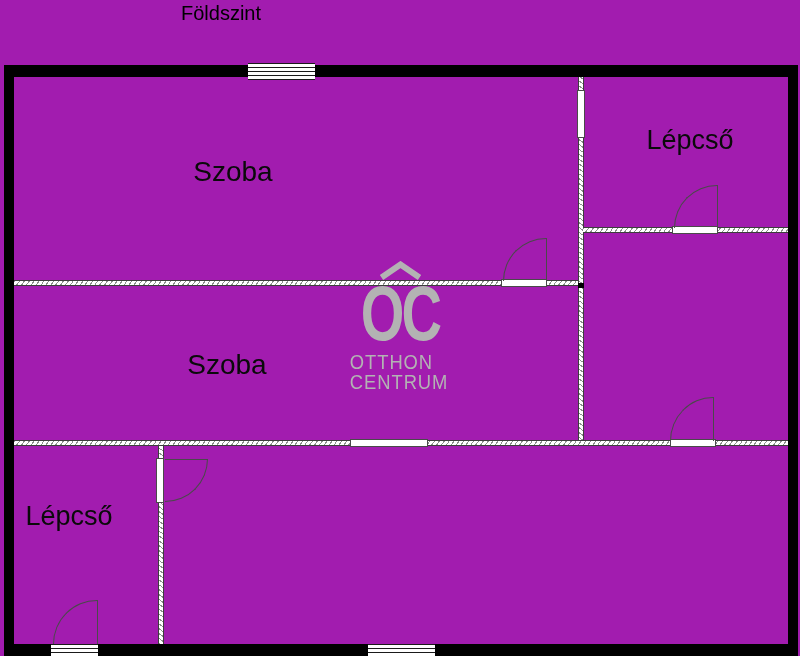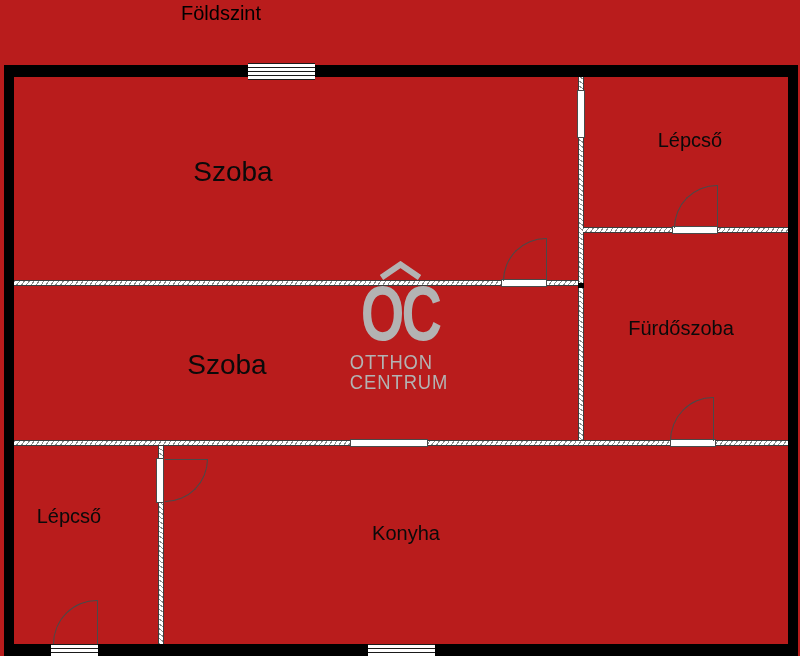--- a/index.html
+++ b/index.html
@@ -1,17 +1,17 @@
 <!DOCTYPE html>
 <html><head>
 <meta charset="utf-8">
 <style>
   html,body { margin:0; padding:0; background:#ffffff; }
   .plan {
-    position:relative; width:800px; height:656px; background:#b91c1c;
+    position:relative; width:800px; height:656px; background:#a21caf;
     font-family:"Liberation Sans", sans-serif; overflow:hidden;
   }
   .title {
     position:absolute; left:181px; top:2px; font-size:20px; color:#000;
     z-index:5; white-space:nowrap;
   }
 
   
   .logo { position:absolute; left:400px; top:261px; transform:translateX(-50%);
           text-align:left; color:#b3b3b3; z-index:1; }
@@ -79,21 +79,21 @@
   #arc-szoba     { left:503px; top:238px; width:43px; height:43px; }
   #arc-lepcso-up { left:674px; top:185px; width:43px; height:43px; }
   #arc-bath      { left:670px; top:397px; width:43px; height:44px; }
   #arc-konyha    { left:165px; top:459px; width:43px; height:43px; }
   #arc-exit      { left:53px;  top:600px; width:44px; height:44px; }
 
   
   .room-label { position:absolute; transform:translate(-50%,-50%); color:#0a0a0a;
     white-space:nowrap; z-index:6; }
   .room-label.big { font-size:28px; }
-  .room-label.small { font-size:20px; }
+  .room-label.small { font-size:27px; }
   #lbl-szoba1   { left:233px; top:172px; }
   #lbl-szoba2   { left:227px; top:365px; }
   #lbl-lepcso-u { left:690px; top:140px; }
   #lbl-furdo    { left:681px; top:328px; }
   #lbl-konyha   { left:406px; top:533px; }
   #lbl-lepcso-l { left:69px;  top:516px; }
 </style>
 </head>
 <body>
 
@@ -141,17 +141,15 @@
 
   <div class="arc tl" id="arc-szoba"></div>
   <div class="arc tl" id="arc-lepcso-up"></div>
   <div class="arc tl" id="arc-bath"></div>
   <div class="arc br" id="arc-konyha"></div>
   <div class="arc tl" id="arc-exit"></div>
 
   <div class="room-label big" id="lbl-szoba1">Szoba</div>
   <div class="room-label big" id="lbl-szoba2">Szoba</div>
   <div class="room-label small" id="lbl-lepcso-u">Lépcső</div>
-  <div class="room-label small" id="lbl-furdo">Fürdőszoba</div>
-  <div class="room-label small" id="lbl-konyha">Konyha</div>
   <div class="room-label small" id="lbl-lepcso-l">Lépcső</div>
 
 </div>
 
 </body></html>

